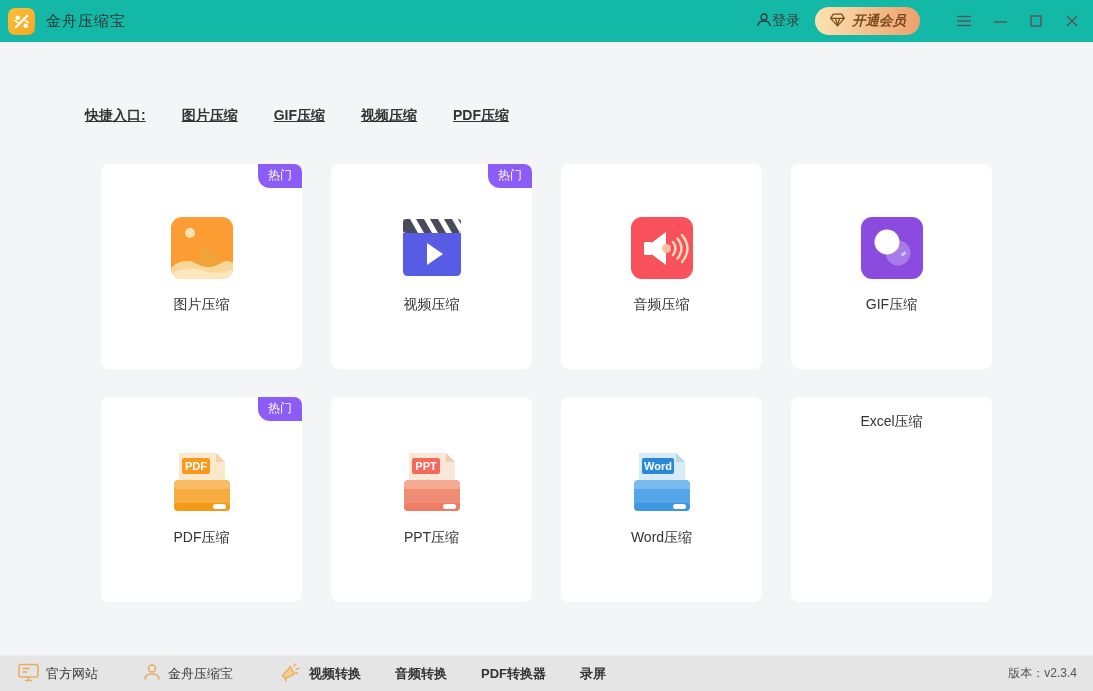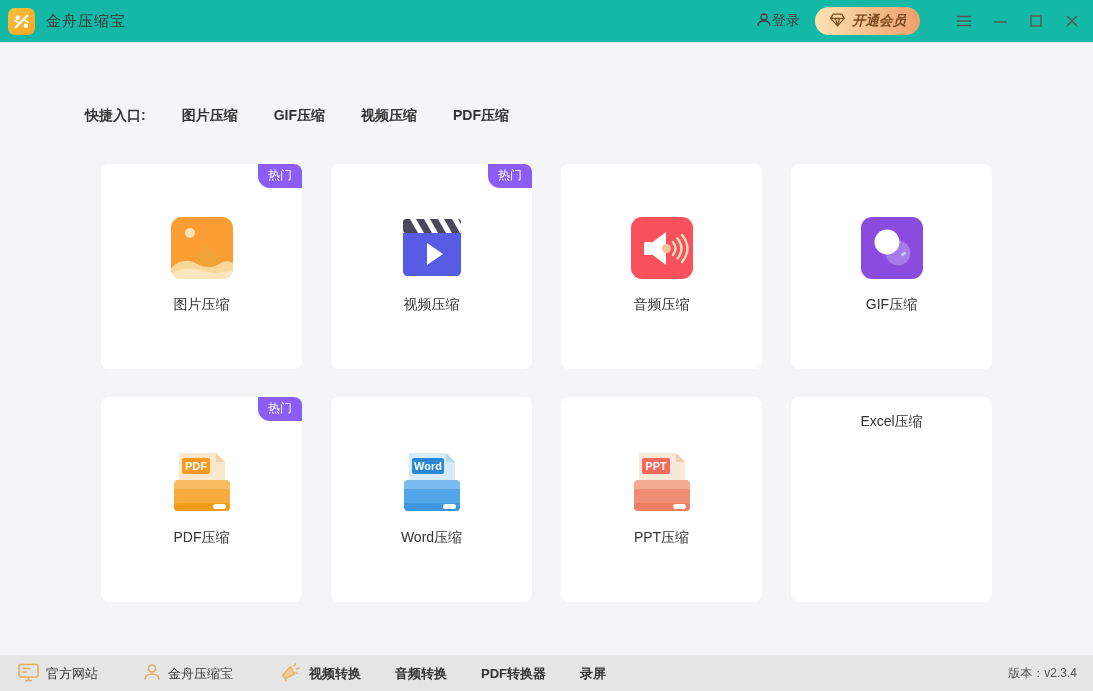--- a/index.html
+++ b/index.html
@@ -19,21 +19,21 @@
              margin:0 15px; border-radius:15px; border:none; cursor:pointer;
              background:linear-gradient(90deg,#fce3b2,#eea06c);
              color:#7b4a1e; font-size:13.5px; font-weight:700;
              font-family:"Liberation Sans",sans-serif;font-style:italic; }
   .winbtn { width:14px; height:14px; margin-left:22px; display:flex; align-items:center;
             justify-content:center; cursor:pointer; }
 
   
   .main { height:612px; background:#f4f5f7; }
   .quick-row { display:flex; align-items:center; gap:36px; padding:64px 0 0 85px;
-               font-size:14px; }
+               font-size:14px;text-decoration:underline; }
   .quick-label { font-weight:700; color:#333; }
   .quick-link { font-weight:700; color:#333; cursor:pointer; }
 
   .grid { width:891px; margin:39px auto 0; display:grid;
           grid-template-columns:repeat(4,201px); grid-gap:28px 29px; }
   .card { position:relative; width:201px; height:205px; background:#fff; border-radius:8px;
           display:flex; flex-direction:column; align-items:center; cursor:pointer; }
   .badge { position:absolute; top:0; right:0; background:#8b5cf6; color:#fff;
            font-size:12px; padding:3px 10px 4px; border-radius:0 8px 0 12px; }
   .card-icon { margin-top:52px; width:64px; height:64px; display:flex;
@@ -210,47 +210,47 @@
           <rect x="4" y="54" width="56" height="8" rx="4" fill="#f29b17"></rect>
           <rect x="43" y="55" width="13" height="5" rx="2.5" fill="#fff"></rect>
         </svg>
       </div>
       <div class="card-label">PDF压缩</div>
     </div>
 
     <div class="card">
       <div class="card-icon">
         <svg width="64" height="64" viewBox="0 0 64 64">
+          <path d="M9 4 H46 L55 13 V40 H9 Z" fill="#f9e7d8"></path>
+          <polygon points="46,4 46,13 55,13" fill="#eecdb5"></polygon>
+          <rect x="12" y="9" width="28" height="16" rx="2" fill="#f4695b"></rect>
+          <text x="26" y="21" text-anchor="middle" font-size="11" font-weight="bold" fill="#fff" font-family="Liberation Sans,sans-serif">PPT</text>
+          <path d="M4 36 Q4 31 9 31 H55 Q60 31 60 36 V57 Q60 62 55 62 H9 Q4 62 4 57 Z" fill="#f08d76"></path>
+          <path d="M4 36 Q4 31 9 31 H55 Q60 31 60 36 V40 H4 Z" fill="#f4a991"></path>
+          <rect x="4" y="54" width="56" height="8" rx="4" fill="#ee7d63"></rect>
+          <rect x="43" y="55" width="13" height="5" rx="2.5" fill="#fff"></rect>
+        </svg>
+      </div>
+      <div class="card-label">PPT压缩</div>
+    </div>
+
+    <div class="card">
+      <div class="card-icon">
+        <svg width="64" height="64" viewBox="0 0 64 64">
           <path d="M9 4 H46 L55 13 V40 H9 Z" fill="#d7ecf6"></path>
           <polygon points="46,4 46,13 55,13" fill="#b6d9ec"></polygon>
           <rect x="12" y="9" width="32" height="16" rx="2" fill="#2a88d8"></rect>
           <text x="28" y="21" text-anchor="middle" font-size="11" font-weight="bold" fill="#fff" font-family="Liberation Sans,sans-serif">Word</text>
           <path d="M4 36 Q4 31 9 31 H55 Q60 31 60 36 V57 Q60 62 55 62 H9 Q4 62 4 57 Z" fill="#53a6e8"></path>
           <path d="M4 36 Q4 31 9 31 H55 Q60 31 60 36 V40 H4 Z" fill="#79bbee"></path>
           <rect x="4" y="54" width="56" height="8" rx="4" fill="#3f97df"></rect>
           <rect x="43" y="55" width="13" height="5" rx="2.5" fill="#fff"></rect>
         </svg>
       </div>
       <div class="card-label">Word压缩</div>
-    </div>
-
-    <div class="card">
-      <div class="card-icon">
-        <svg width="64" height="64" viewBox="0 0 64 64">
-          <path d="M9 4 H46 L55 13 V40 H9 Z" fill="#f9e7d8"></path>
-          <polygon points="46,4 46,13 55,13" fill="#eecdb5"></polygon>
-          <rect x="12" y="9" width="28" height="16" rx="2" fill="#f4695b"></rect>
-          <text x="26" y="21" text-anchor="middle" font-size="11" font-weight="bold" fill="#fff" font-family="Liberation Sans,sans-serif">PPT</text>
-          <path d="M4 36 Q4 31 9 31 H55 Q60 31 60 36 V57 Q60 62 55 62 H9 Q4 62 4 57 Z" fill="#f08d76"></path>
-          <path d="M4 36 Q4 31 9 31 H55 Q60 31 60 36 V40 H4 Z" fill="#f4a991"></path>
-          <rect x="4" y="54" width="56" height="8" rx="4" fill="#ee7d63"></rect>
-          <rect x="43" y="55" width="13" height="5" rx="2.5" fill="#fff"></rect>
-        </svg>
-      </div>
-      <div class="card-label">PPT压缩</div>
     </div>
 
     <div class="card">
       <div class="card-label">Excel压缩</div>
     </div>
 
   </div>
 </div>
 
 <div class="footer">

